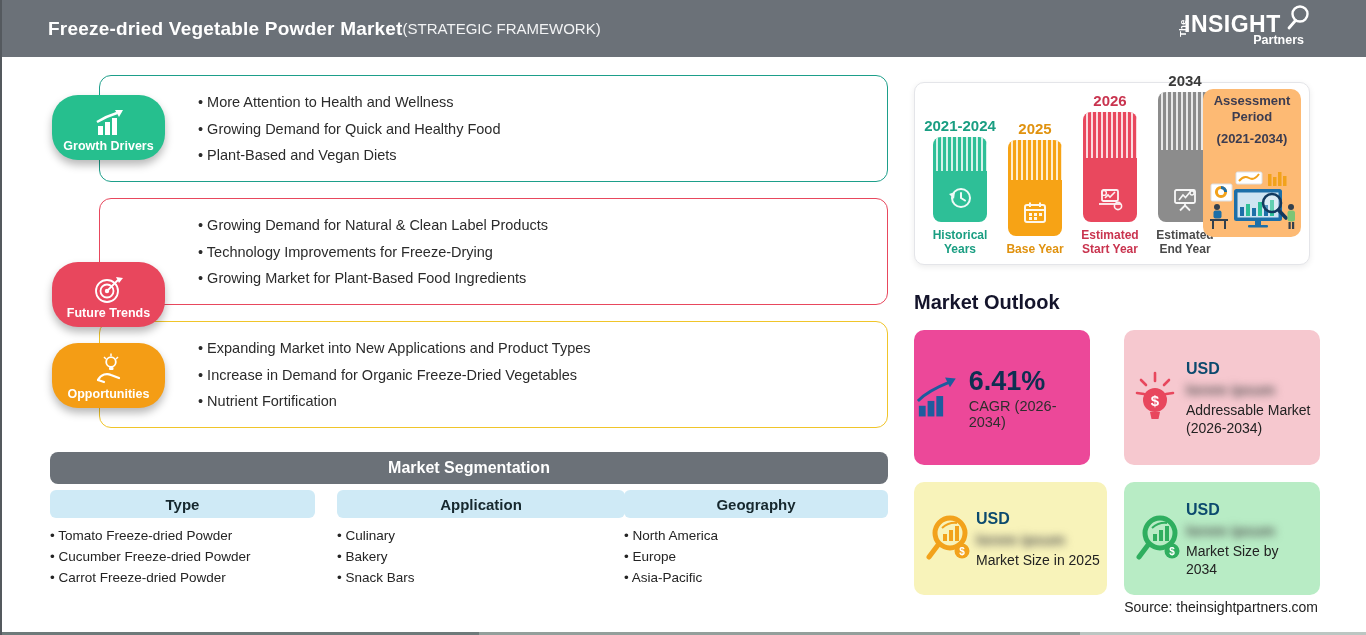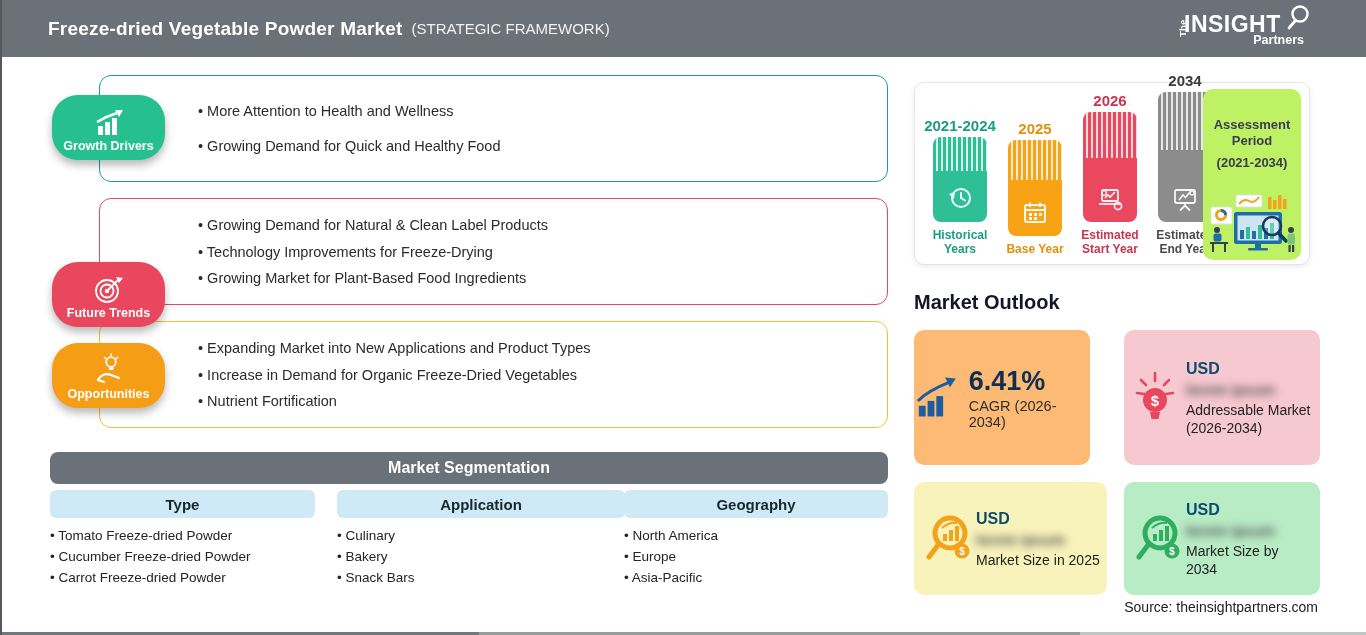--- a/index.html
+++ b/index.html
@@ -2,21 +2,21 @@
 <html><head>
 <meta charset="utf-8">
 <style>
   html,body{margin:0;padding:0;}
   body{font-family:"Liberation Sans",sans-serif;background:#fff;}
   #stage{position:relative;width:1366px;height:635px;background:#fff;overflow:hidden;border-left:2px solid #54595e;box-sizing:border-box;}
 
   
   .header{position:absolute;left:0;top:0;width:100%;height:57px;background:#6b7178;display:flex;align-items:center;box-sizing:border-box;padding-left:46px;}
   .header .title{color:#fff;font-size:19px;font-weight:700;letter-spacing:.2px;}
-  .header .subtitle{color:#f2f3f4;font-size:15px;font-weight:400;margin-left:9px;}
+  .header .subtitle{color:#f2f3f4;font-size:15px;font-weight:400;}
   .logo{position:absolute;right:58px;top:9px;width:132px;height:40px;color:#fff;}
   .logo-the{position:absolute;left:-2px;top:14px;font-size:9px;font-weight:700;transform:rotate(-90deg);letter-spacing:.5px;}
   .logo-insight{position:absolute;left:8px;top:2px;font-size:23px;font-weight:800;letter-spacing:.5px;}
   .logo-partners{position:absolute;right:4px;top:24px;font-size:12.5px;font-weight:700;}
   .logo-lens{position:absolute;right:-8px;top:-5px;}
 
   
   .fbox{position:absolute;left:97px;width:789px;height:107px;border-radius:12px;background:#fff;box-sizing:border-box;display:flex;flex-direction:column;justify-content:space-evenly;padding:8px 20px 8px 98px;}
   .fbox.b0{top:75px;border:1.6px solid #1d9f8a;}
   .fbox.b1{top:198px;border:1.6px solid #e8475d;}
@@ -43,29 +43,29 @@
   .tcol{display:flex;flex-direction:column;align-items:center;width:62px;}
   .tyear{font-size:15px;font-weight:800;margin-bottom:3px;white-space:nowrap;}
   .tbar{position:relative;width:54px;border-radius:8px;}
   .tbar::before{content:"";position:absolute;top:0;left:0;right:0;border-radius:8px 8px 0 0;background:repeating-linear-gradient(90deg,transparent 0 3px,rgba(255,255,255,.8) 3px 5px);}
   .tbar svg{position:absolute;left:50%;transform:translateX(-50%);bottom:9px;opacity:.92;}
   .tcap{font-size:12px;font-weight:700;text-align:center;line-height:14px;margin-top:6px;}
   .t0 .tyear,.t0 .tcap{color:#1a9e82;} .t0 .tbar{background:#2ebf97;height:85px;} .t0 .tbar::before{height:34px;}
   .t1 .tyear,.t1 .tcap{color:#e0920f;} .t1 .tbar{background:#f7a315;height:96px;} .t1 .tbar::before{height:40px;}
   .t2 .tyear,.t2 .tcap{color:#c9344f;} .t2 .tbar{background:#e9485e;height:110px;} .t2 .tbar::before{height:46px;}
   .t3 .tyear{color:#3a3a3a;} .t3 .tcap{color:#4a4a4a;} .t3 .tbar{background:#8c8c8c;height:130px;} .t3 .tbar::before{height:58px;}
-  .assess{position:absolute;right:8px;top:6px;width:98px;height:171px;background:#bef264;border-radius:10px;box-sizing:border-box;padding-top:28px;text-align:center;}
+  .assess{position:absolute;right:8px;top:6px;width:98px;height:148px;background:#fdba74;border-radius:10px;box-sizing:border-box;padding-top:4px;text-align:center;}
   .assess .a1{font-size:13px;font-weight:700;color:#3c3c50;line-height:16px;}
   .assess .a2{font-size:13px;font-weight:600;color:#3c3c50;margin-top:6px;}
   .assess svg{position:absolute;left:3px;bottom:4px;}
 
   
   .mo-title{position:absolute;left:912px;top:291px;font-size:20px;font-weight:800;color:#14142b;}
   .card{position:absolute;border-radius:10px;box-sizing:border-box;}
-  .card.blue{left:912px;top:330px;width:176px;height:135px;background:#fdba74;display:flex;align-items:center;justify-content:center;gap:10px;}
+  .card.blue{left:912px;top:330px;width:176px;height:135px;background:#ec4899;display:flex;align-items:center;justify-content:center;gap:10px;}
   .card.pink{left:1122px;top:330px;width:196px;height:135px;background:#f6c8cf;}
   .card.yellow{left:912px;top:482px;width:193px;height:113px;background:#f8f3ba;}
   .card.green{left:1122px;top:482px;width:196px;height:113px;background:#b8ecc5;}
   .cagr-val{font-size:27px;font-weight:800;color:#0e2f51;line-height:30px;}
   .cagr-lab{font-size:14.5px;color:#2e2e2e;margin-top:2px;}
   .ucard-icon{position:absolute;left:8px;top:50%;transform:translateY(-50%);}
   .ucard-txt{position:absolute;left:62px;top:50%;transform:translateY(-50%);width:126px;}
   .usd{font-size:16px;font-weight:800;color:#0c4a6e;}
   .blurred{filter:blur(4px);font-size:15px;font-weight:700;color:#4f4f4f;margin:3px 0;}
   .ulab{font-size:14px;color:#222;line-height:18px;}
@@ -88,20 +88,21 @@
       <svg class="logo-lens" width="30" height="30" viewBox="0 0 30 30">
         <circle cx="14" cy="10" r="7.5" fill="none" stroke="#fff" stroke-width="2.4"></circle>
         <line x1="9.5" y1="16.5" x2="3" y2="24" stroke="#fff" stroke-width="2.8" stroke-linecap="round"></line>
       </svg>
     </div>
   </div>
 
   <div class="fbox b0">
     <div class="fitem">More Attention to Health and Wellness</div>
     <div class="fitem">Growing Demand for Quick and Healthy Food</div>
+    <div class="fitem">Plant-Based and Vegan Diets</div>
   </div>
   <div class="badge g">
     <svg width="36" height="28" viewBox="0 0 36 28">
       <rect x="7" y="17" width="5" height="9" fill="#fff"></rect>
       <rect x="14" y="13" width="5" height="13" fill="#fff"></rect>
       <rect x="21" y="9" width="5" height="17" fill="#fff"></rect>
       <path d="M6 13 Q16 7 26 4" stroke="#fff" stroke-width="2.4" fill="none"></path>
       <polygon points="24,1 32,1 28,8" fill="#fff"></polygon>
     </svg>
     <span class="blabel">Growth Drivers</span>

